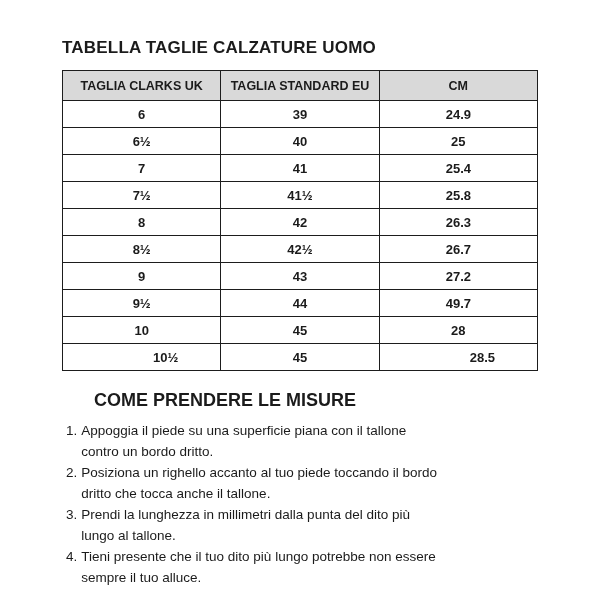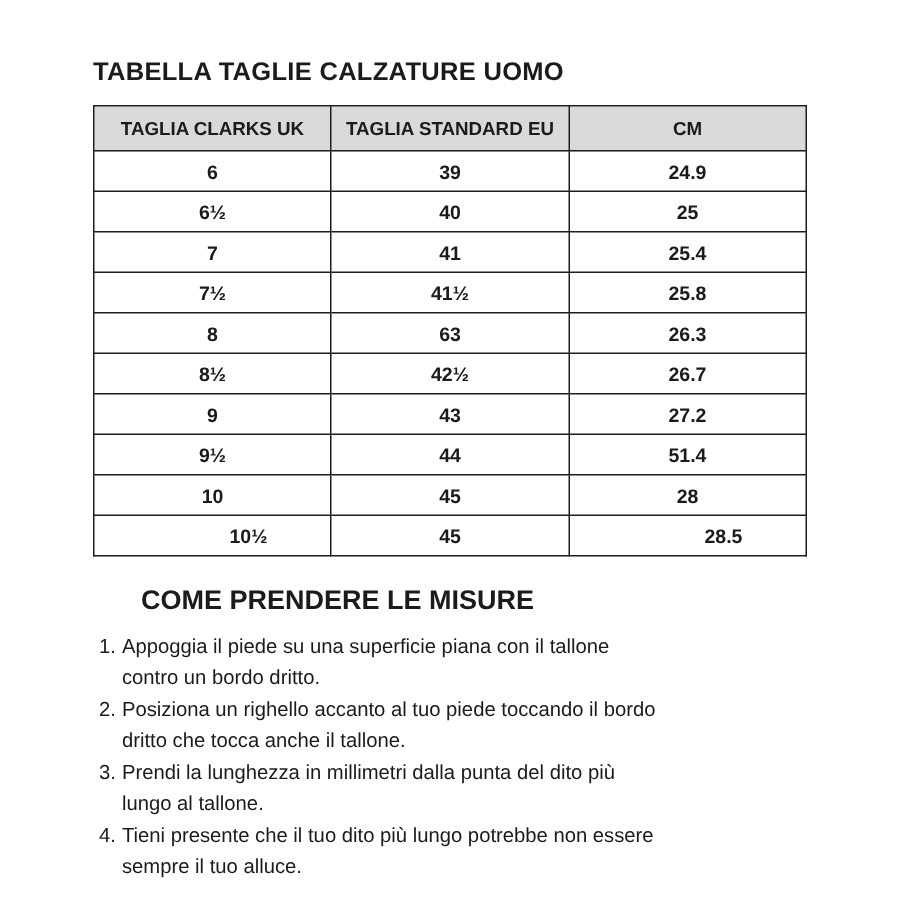--- a/index.html
+++ b/index.html
@@ -104,37 +104,37 @@
         <td style="border-color: rgb(29, 29, 29);">41</td>
         <td style="border-color: rgb(29, 29, 29);">25.4</td>
       </tr>
       <tr>
         <td style="border-color: rgb(29, 29, 29);">7½</td>
         <td style="border-color: rgb(29, 29, 29);">41½</td>
         <td style="border-color: rgb(29, 29, 29);">25.8</td>
       </tr>
       <tr>
         <td style="border-color: rgb(29, 29, 29);">8</td>
-        <td style="border-color: rgb(29, 29, 29);">63</td>
+        <td style="border-color: rgb(29, 29, 29);">42</td>
         <td style="border-color: rgb(29, 29, 29);">26.3</td>
       </tr>
       <tr>
         <td style="border-color: rgb(29, 29, 29);">8½</td>
         <td style="border-color: rgb(29, 29, 29);">42½</td>
         <td style="border-color: rgb(29, 29, 29);">26.7</td>
       </tr>
       <tr>
         <td style="border-color: rgb(29, 29, 29);">9</td>
         <td style="border-color: rgb(29, 29, 29);">43</td>
         <td style="border-color: rgb(29, 29, 29);">27.2</td>
       </tr>
       <tr>
         <td style="border-color: rgb(29, 29, 29);">9½</td>
         <td style="border-color: rgb(29, 29, 29);">44</td>
-        <td style="border-color: rgb(29, 29, 29);">51.4</td>
+        <td style="border-color: rgb(29, 29, 29);">49.7</td>
       </tr>
       <tr>
         <td style="border-color: rgb(29, 29, 29);">10</td>
         <td style="border-color: rgb(29, 29, 29);">45</td>
         <td style="border-color: rgb(29, 29, 29);">28</td>
       </tr>
       <tr>
         <td style="border-color: rgb(29, 29, 29); padding-left: 48px;">10½</td>
         <td style="border-color: rgb(29, 29, 29);">45</td>
         <td style="border-color: rgb(29, 29, 29); padding-left: 48px;">28.5</td>

